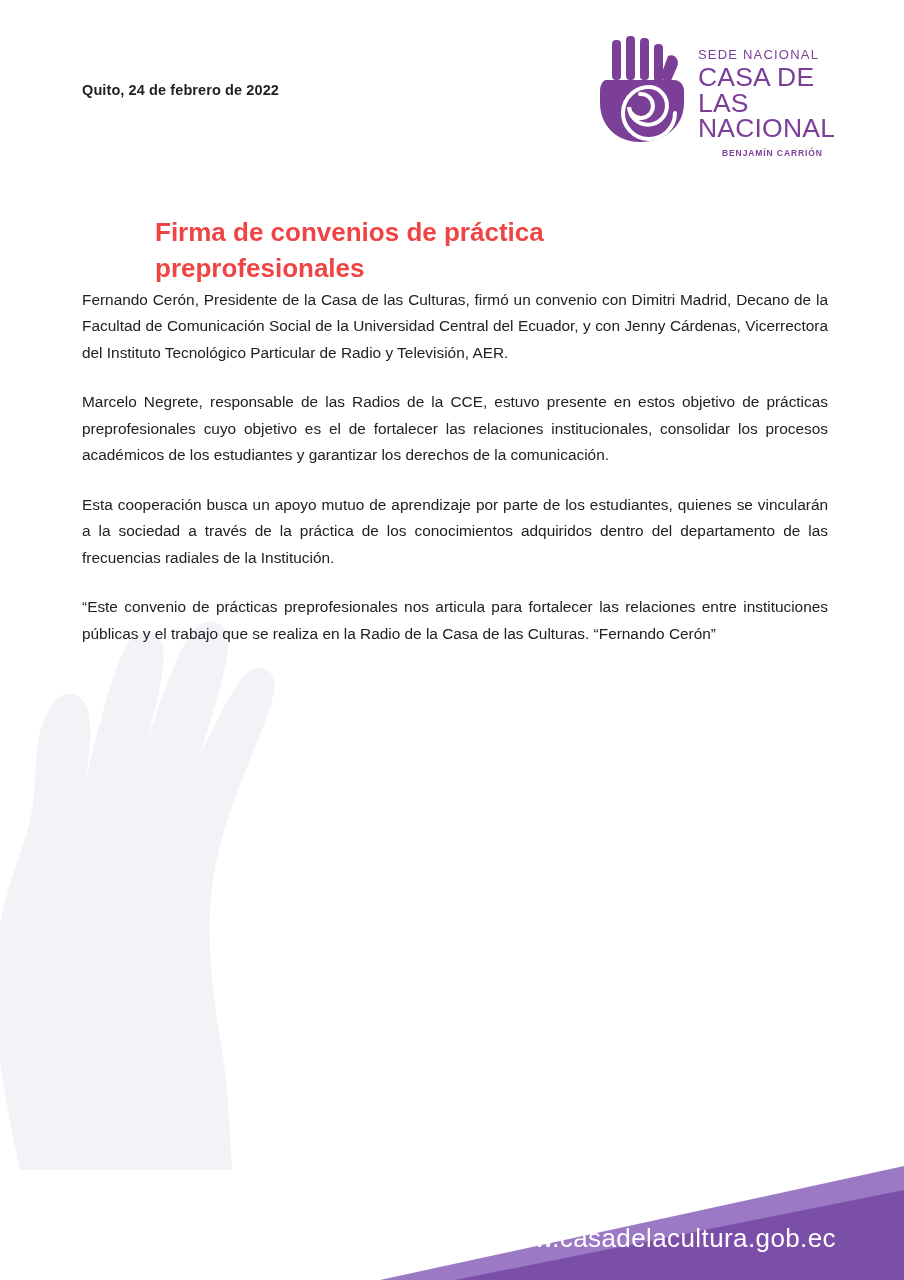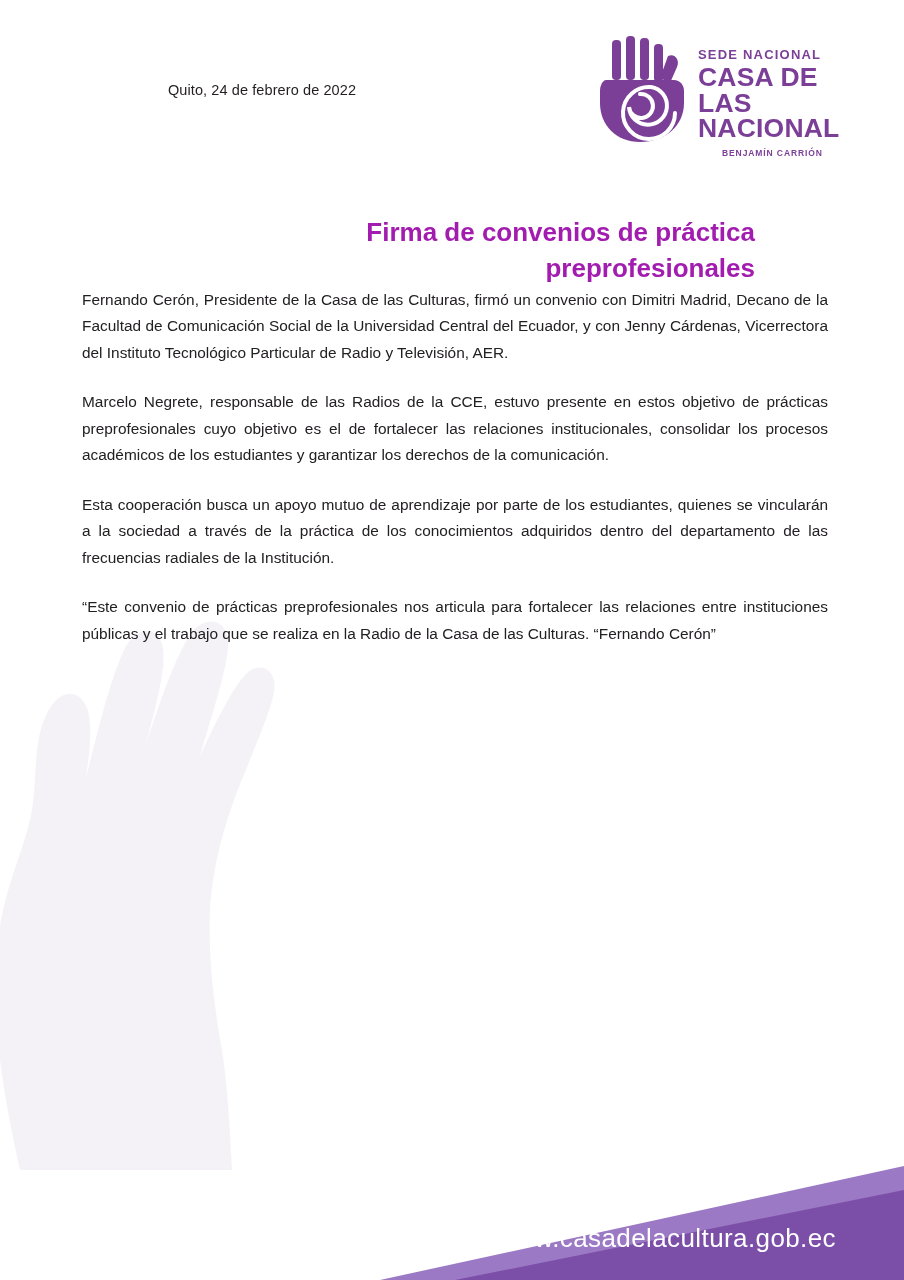--- a/index.html
+++ b/index.html
@@ -43,24 +43,23 @@
     font-size: 35px;
     font-weight: 400;
     letter-spacing: 0.5px;
     color: #444244;
     line-height: 1;
     margin: 0;
   }
   .bulletin-date {
     margin-top: 12px;
     font-size: 14.5px;
-    font-weight: normal;
+    font-weight: bold;
     color: #231f20;
     letter-spacing: 0.1px;
-    text-align: center;
   }
 
   
   .logo {
     position: absolute;
     right: 70px;
     top: 36px;
     width: 240px;
     height: 110px;
   }
@@ -71,28 +70,28 @@
     height: 106px;
   }
   .logo-text {
     position: absolute;
     left: 104px;
     top: 12px;
     color: #7b3f98;
   }
   .logo-sede {
     font-size: 13px;
-    font-weight: bold;
+    font-weight: normal;
     letter-spacing: 1.2px;
     line-height: 1;
     margin-bottom: 4px;
   }
   .logo-casa {
     font-size: 26.5px;
-    font-weight: bold;
+    font-weight: normal;
     letter-spacing: 0.2px;
     line-height: 0.97;
   }
   .logo-benjamin {
     margin-top: 6px;
     font-size: 8.5px;
     font-weight: bold;
     letter-spacing: 0.9px;
     padding-left: 24px;
   }
@@ -100,25 +99,25 @@
   
   .content {
     position: absolute;
     left: 82px;
     right: 76px;
     top: 215px;
   }
   .doc-title {
     font-size: 26px;
     font-weight: bold;
-    text-align: right;
+    text-align: left;
     line-height: 1.38;
     margin: 0 auto;
     max-width: 600px;
-    color: #a21caf;
+    color: #ef4444;
   }
   .paragraphs {
   }
   .paragraphs p {
     font-size: 15.4px;
     line-height: 1.72;
     text-align: justify;
     text-justify: inter-word;
     margin: 0 0 23px 0;
     color: #232023;

